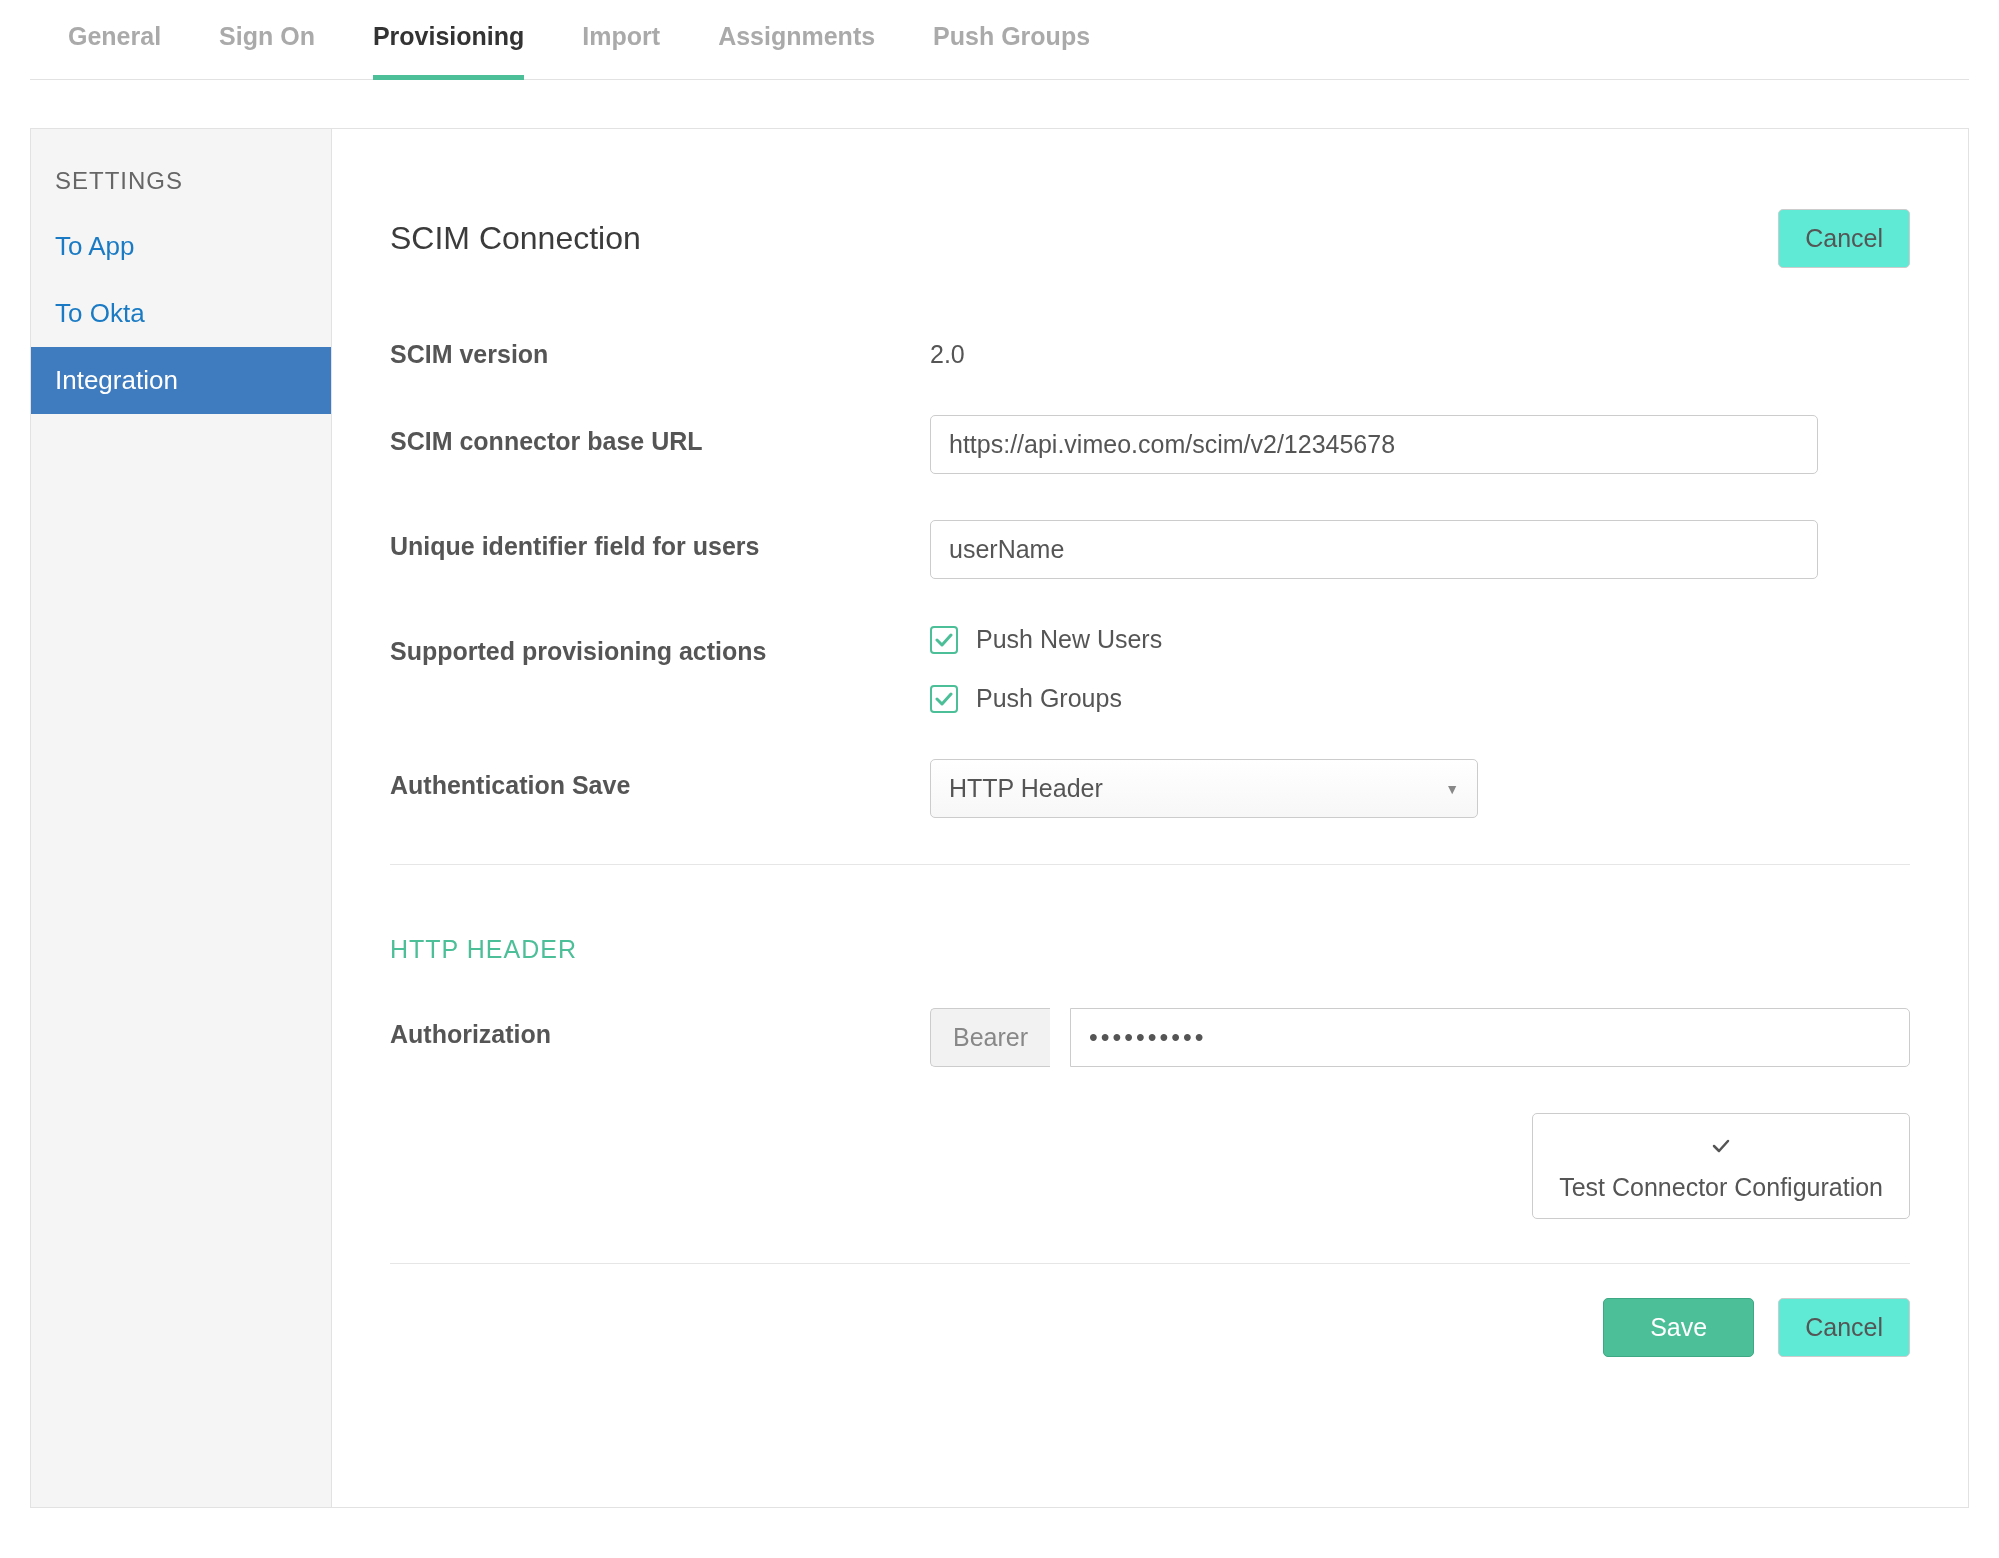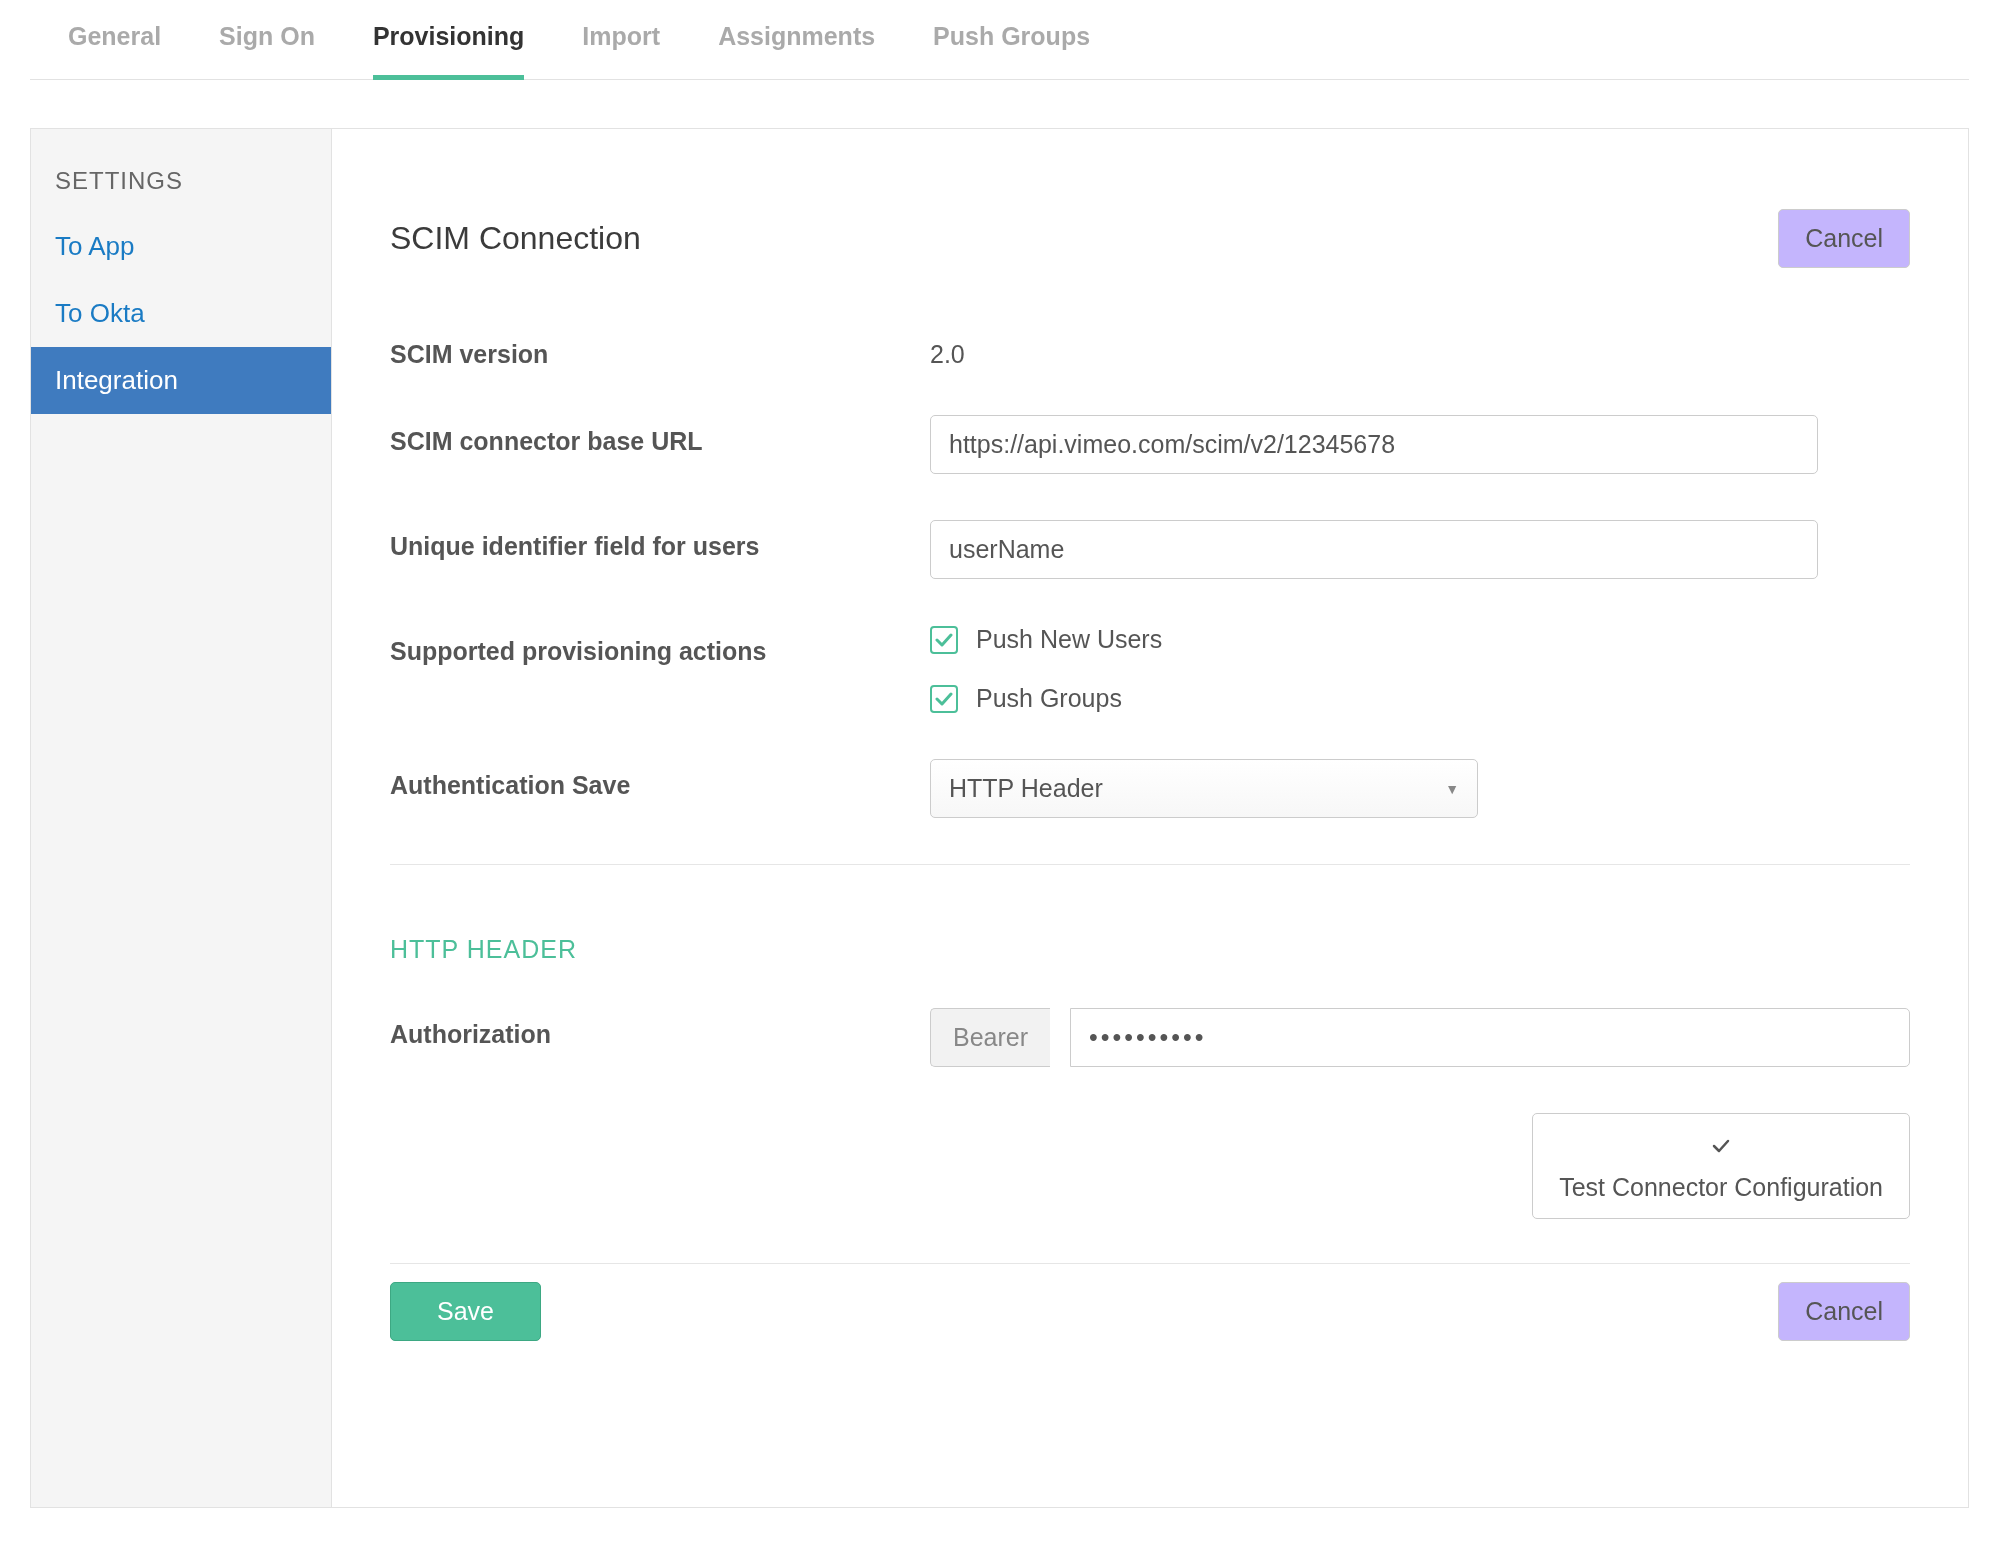--- a/index.html
+++ b/index.html
@@ -70,21 +70,21 @@
   }
   .section-title {
     font-size: 32px;
     font-weight: 500;
     color: #3b3b3b;
   }
   .btn {
     font-size: 25px;
     padding: 14px 26px;
     border: 1px solid #ccc;
-    background: #c4b5fd;
+    background: #5eead4;
     color: #555;
     border-radius: 5px;
     cursor: pointer;
   }
   .btn.primary {
     background: #4cbf99;
     border-color: #3da883;
     color: #fff;
     padding: 14px 46px;
   }
@@ -207,24 +207,24 @@
     padding: 16px 26px;
     border: 1px solid #ccc;
     background: #fff;
     color: #555;
     border-radius: 5px;
     cursor: pointer;
     flex-direction: column;
   }
   .footer-row {
     display: flex;
-    justify-content: space-between;
+    justify-content: flex-end;
     gap: 24px;
     border-top: 1px solid #e6e6e6;
-    padding-top: 18px;
+    padding-top: 34px;
   }
 </style>
 </head>
 <body>
 
 <div class="page">
   <div class="tabs">
     <div class="tab">General</div>
     <div class="tab">Sign On</div>
     <div class="tab active">Provisioning</div>

